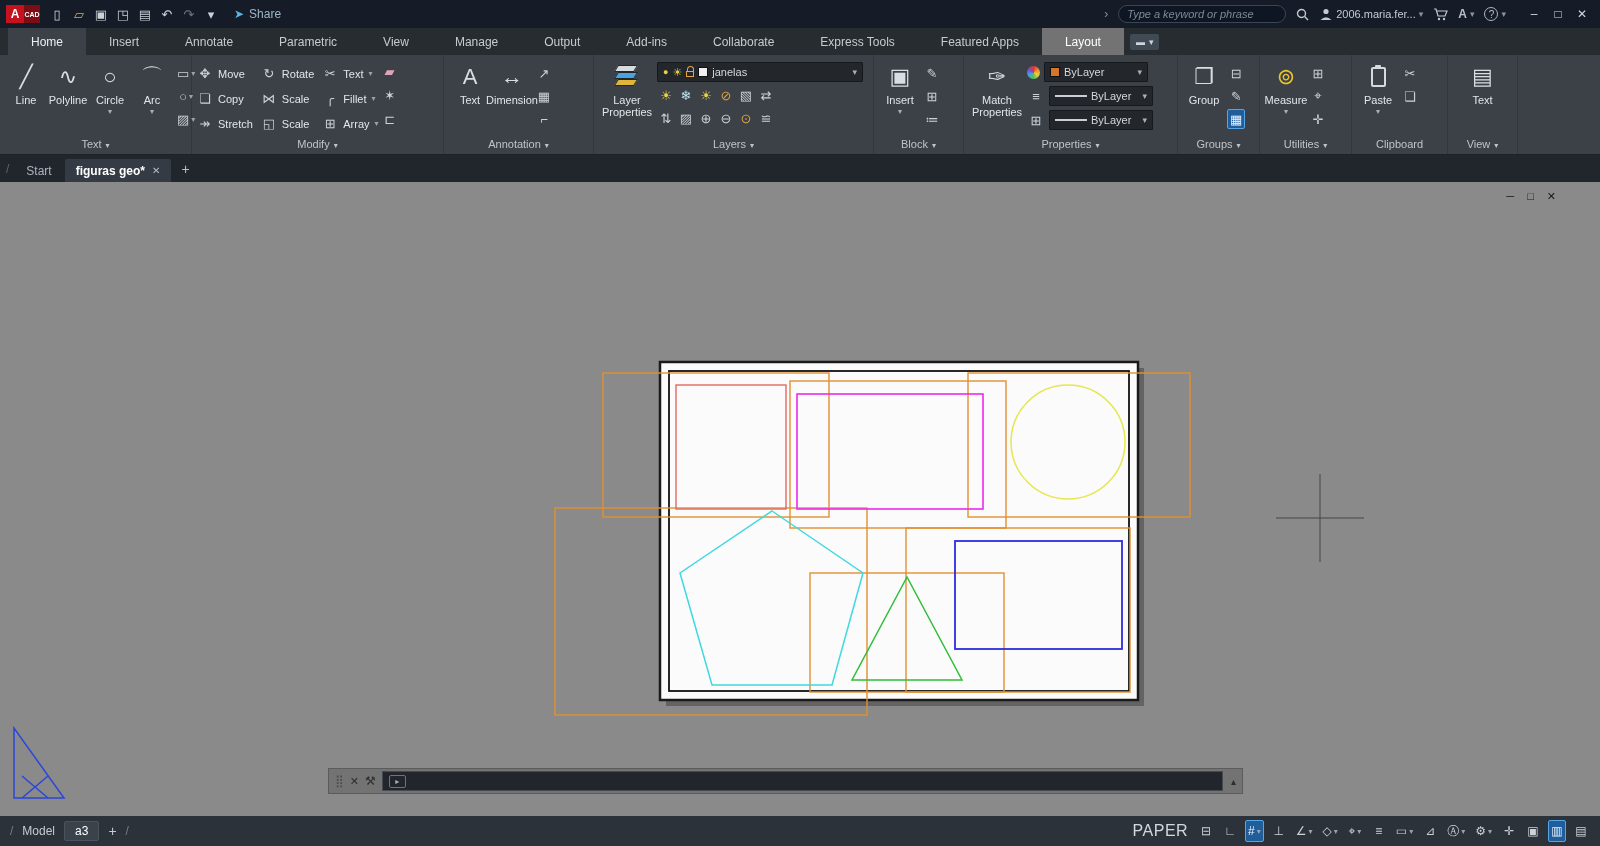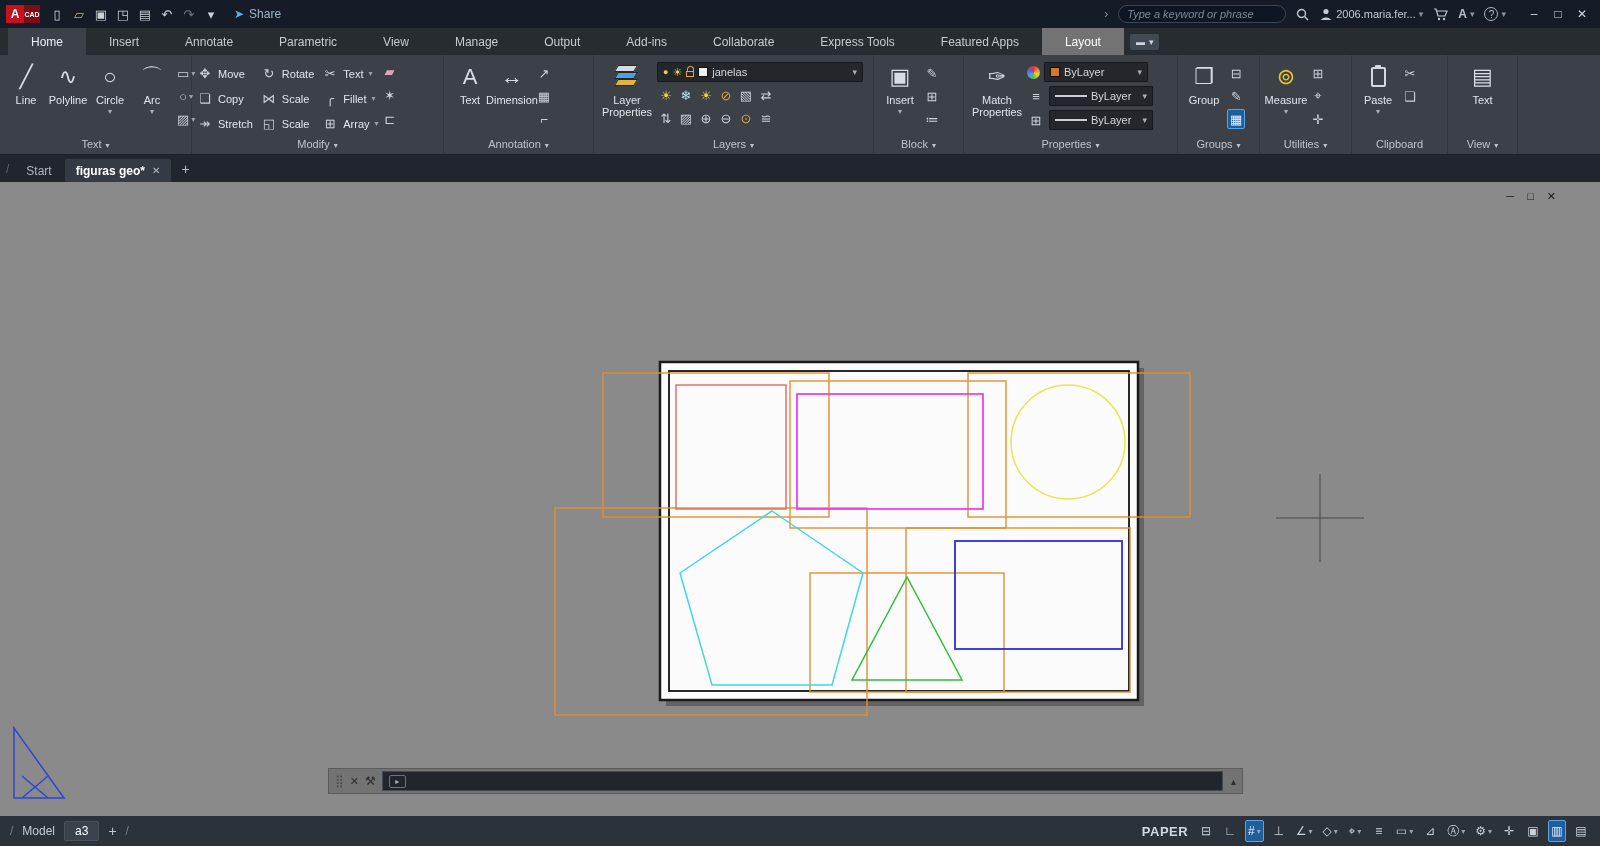--- a/index.html
+++ b/index.html
@@ -119,21 +119,21 @@
   .cmdfield input::placeholder { color:#9aa1a9; font-style:italic; }
   .dock .collapse { color:#2e2e2e; font-size:10px; margin-left:2px; cursor:pointer; }
 
   
   .status { height:30px; background:#2c323a; display:flex; align-items:center; padding:0 10px; gap:9px;
     font-size:12px; color:#c6cbd1; }
   .status .sl { color:#767d85; }
   .ltab { background:#3a424c; border:1px solid #4a525c; color:#fff; padding:2px 10px; border-radius:2px; cursor:pointer; }
   .sadd { font-size:14px; cursor:pointer; }
   .sspacer { flex:1; }
-  .paperlbl { letter-spacing:0.5px; color:#d3d8dd; cursor:pointer; font-size:13px; font-weight:bold; }
+  .paperlbl { letter-spacing:0.5px; color:#d3d8dd; cursor:pointer; font-size:16px; font-weight:normal; }
   .sicons { display:flex; align-items:center; gap:6px; }
   .sicons .ib { font-size:12px; height:22px; }
 </style>
 </head>
 <body>
 
 <div class="titlebar">
   <div class="logo">
     <span class="la">A</span>
     <span class="lc">CAD</span>

